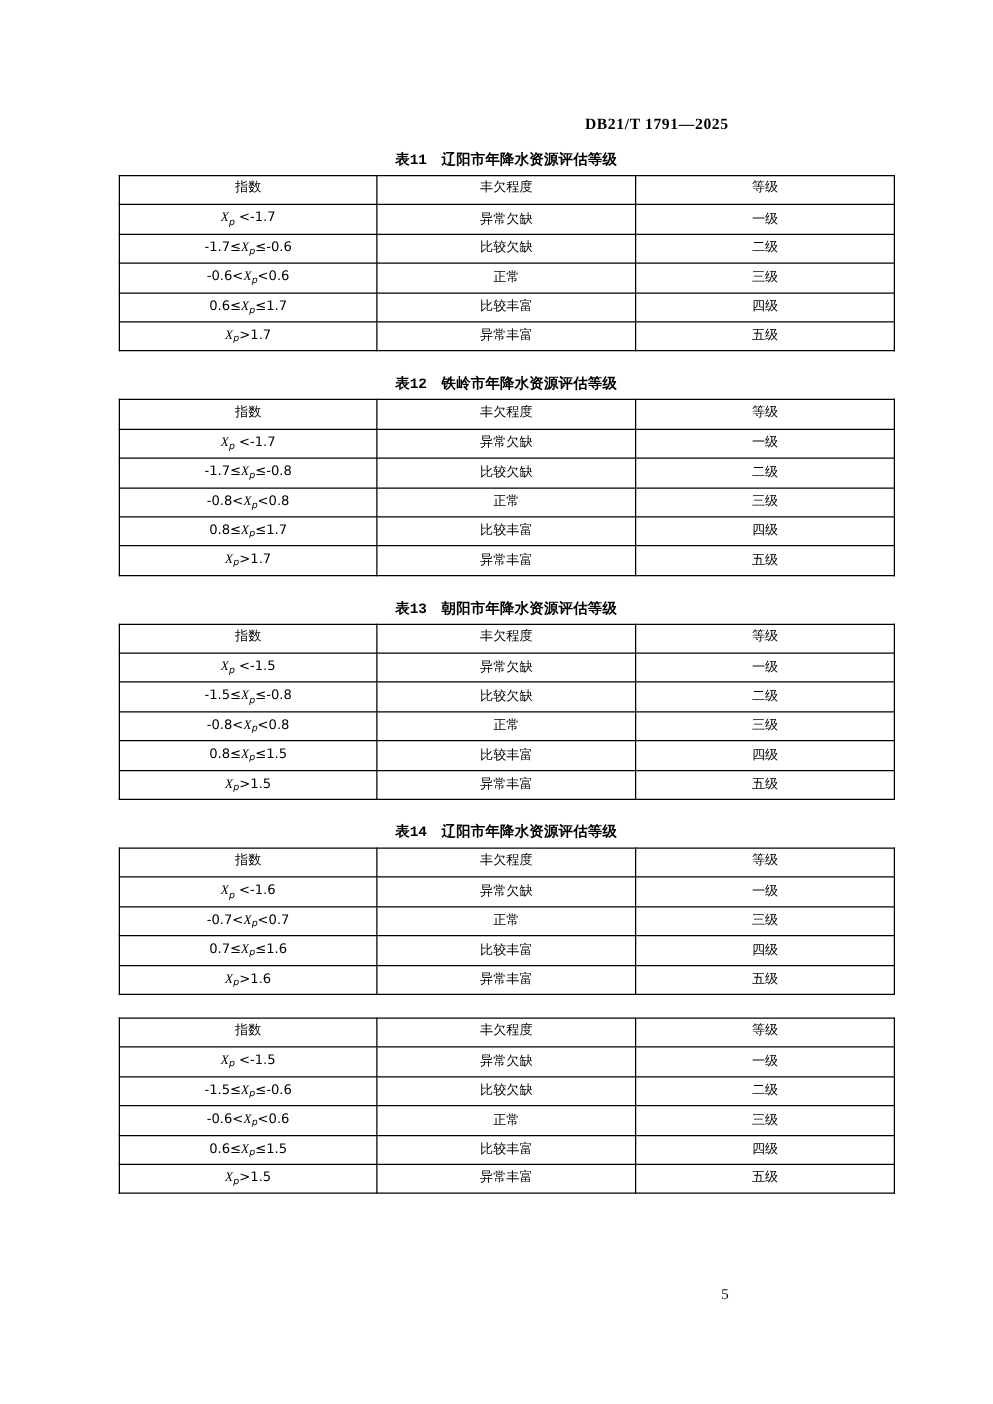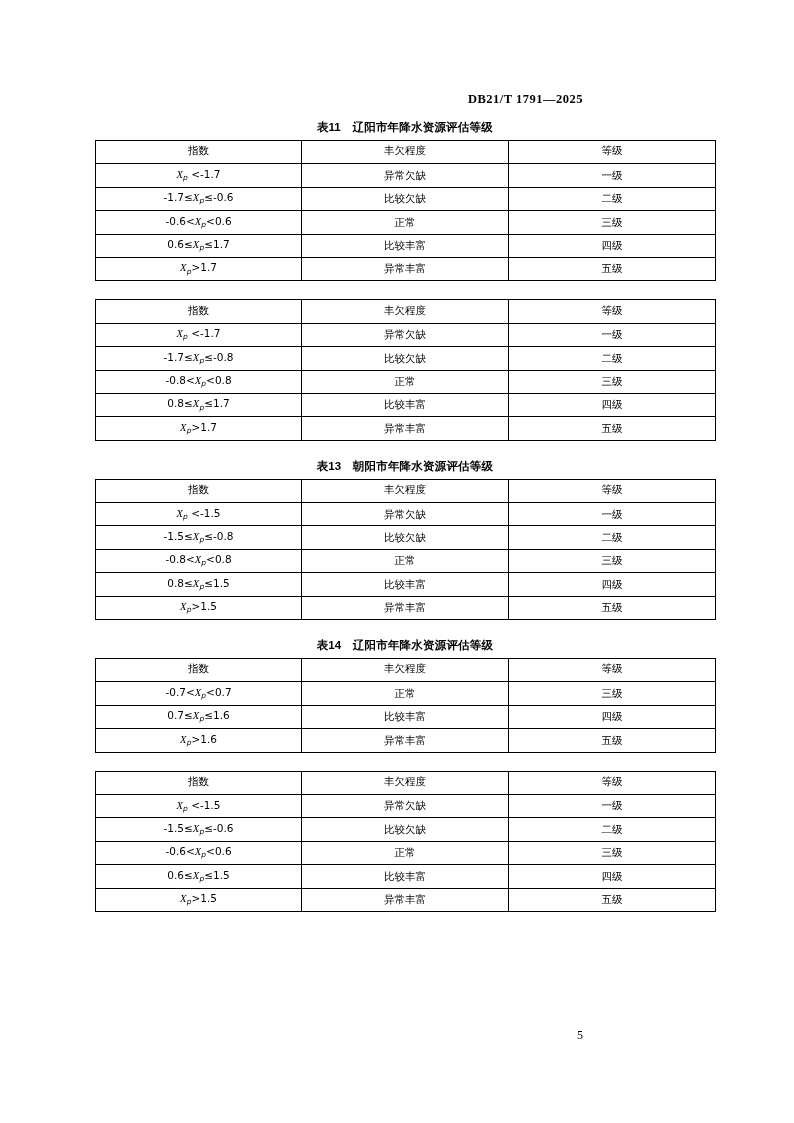--- a/index.html
+++ b/index.html
@@ -31,21 +31,21 @@
     color: #000;
   }
   .content {
     position: absolute;
     top: 120px;
     left: 95px;
     width: 620px;
   }
   .tbl-title {
     text-align: center;
-    font-family: Liberation Sans, sans-serif;
+    font-family: Liberation Mono, monospace;
     font-size: 11.5px;
     font-weight: bold;
     margin: 0 0 5px 0;
     letter-spacing: 0.2px;
   }
   .tbl-title .num { letter-spacing: 0px; }
   table.grade {
     border-collapse: collapse;
     width: 620px;
     margin: 0 0 18px 0;
@@ -134,20 +134,21 @@
               <td>比较丰富</td>
               <td>四级</td>
             </tr>
             <tr>
               <td class="mathcell"><i>X</i><sub>p</sub>&gt;1.7</td>
               <td>异常丰富</td>
               <td>五级</td>
             </tr>
           </tbody>
         </table>
+        <div class="tbl-title"><span class="num">表12</span> <span>铁岭市年降水资源评估等级</span></div>
         <table class="grade">
           <colgroup>
             <col class="c1">
             <col class="c2">
             <col class="c3">
           </colgroup>
           <thead>
             <tr>
               <th>指数</th>
               <th>丰欠程度</th>
@@ -233,20 +234,25 @@
           </colgroup>
           <thead>
             <tr>
               <th>指数</th>
               <th>丰欠程度</th>
               <th>等级</th>
             </tr>
           </thead>
           <tbody>
             <tr>
+              <td class="mathcell"><i>X</i><sub>p</sub> &lt;-1.6</td>
+              <td>异常欠缺</td>
+              <td>一级</td>
+            </tr>
+            <tr>
               <td class="mathcell">-0.7&lt;<i>X</i><sub>p</sub>&lt;0.7</td>
               <td>正常</td>
               <td>三级</td>
             </tr>
             <tr>
               <td class="mathcell">0.7≤<i>X</i><sub>p</sub>≤1.6</td>
               <td>比较丰富</td>
               <td>四级</td>
             </tr>
             <tr>

